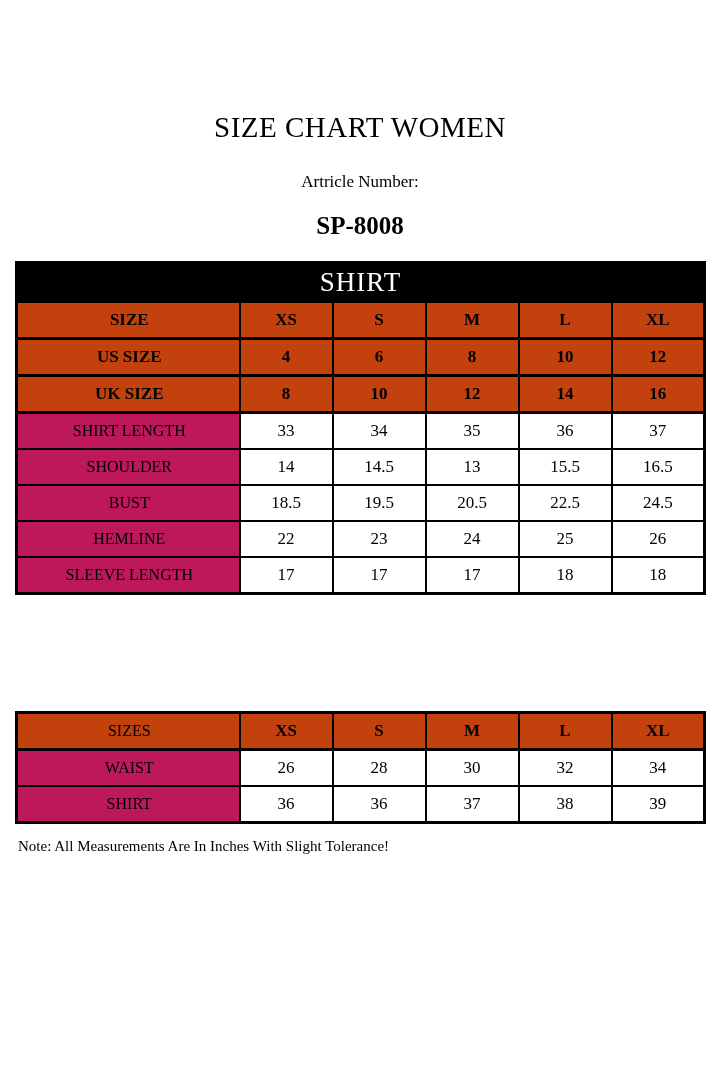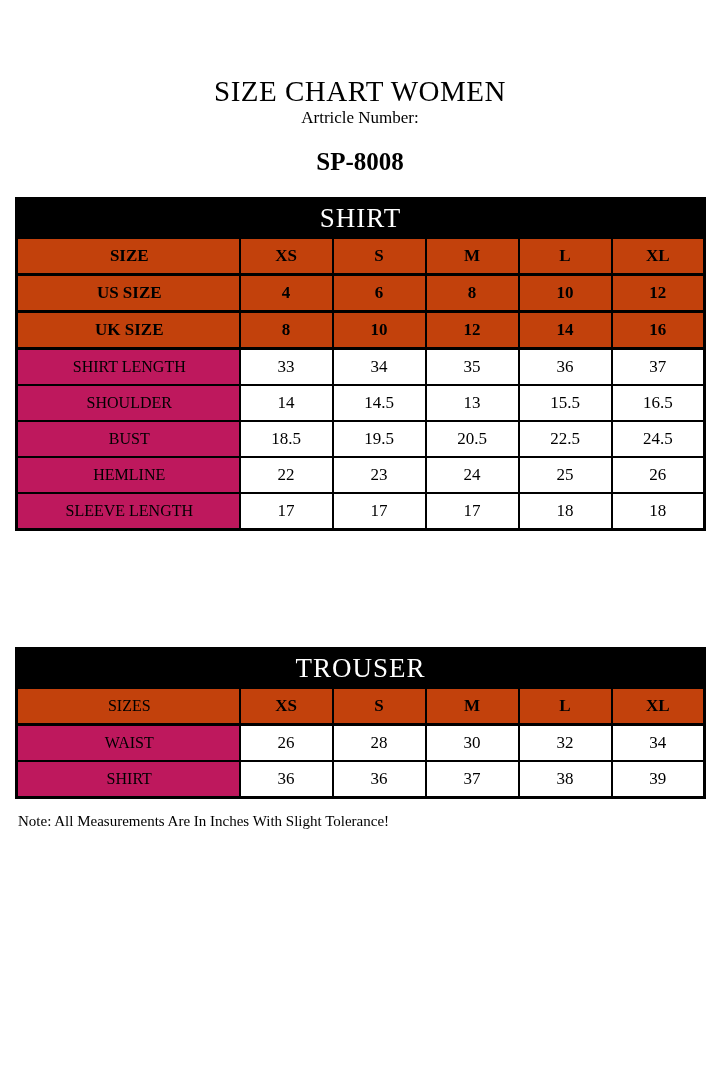--- a/index.html
+++ b/index.html
@@ -7,27 +7,28 @@
     width: 720px;
     height: 1080px;
     background: #ffffff;
     color: #000000;
     font-family: "Liberation Serif", serif;
     overflow: hidden;
     box-sizing: border-box;
   }
   .title {
     margin: 0;
-    padding-top: 75px;
+    padding-top: 111px;
     text-align: center;
     font-size: 29px;
     font-weight: 400;
     letter-spacing: 0.5px;
   }
   .article-label {
+    margin-top: 28px;
     text-align: center;
     font-size: 17px;
     font-weight: 400;
   }
   .article-number {
     margin-top: 20px;
     text-align: center;
     font-size: 25px;
     font-weight: 700;
   }
@@ -180,23 +181,20 @@
   <table class="size-table trouser-table">
     <colgroup>
       <col style="width:223px">
       <col style="width:93px">
         <col style="width:93px">
         <col style="width:93px">
         <col style="width:93px">
         <col style="width:93px">
     </colgroup>
     <tbody>
-        <tr>
-      <td colspan="6" class="banner">TROUSER</td>
-    </tr>
     <tr class="hdr">
       <td class="label label-regular">SIZES</td>
       <td>XS</td>
       <td>S</td>
       <td>M</td>
       <td>L</td>
       <td>XL</td>
     </tr>
     <tr class="meas">
       <td class="label">WAIST</td>

